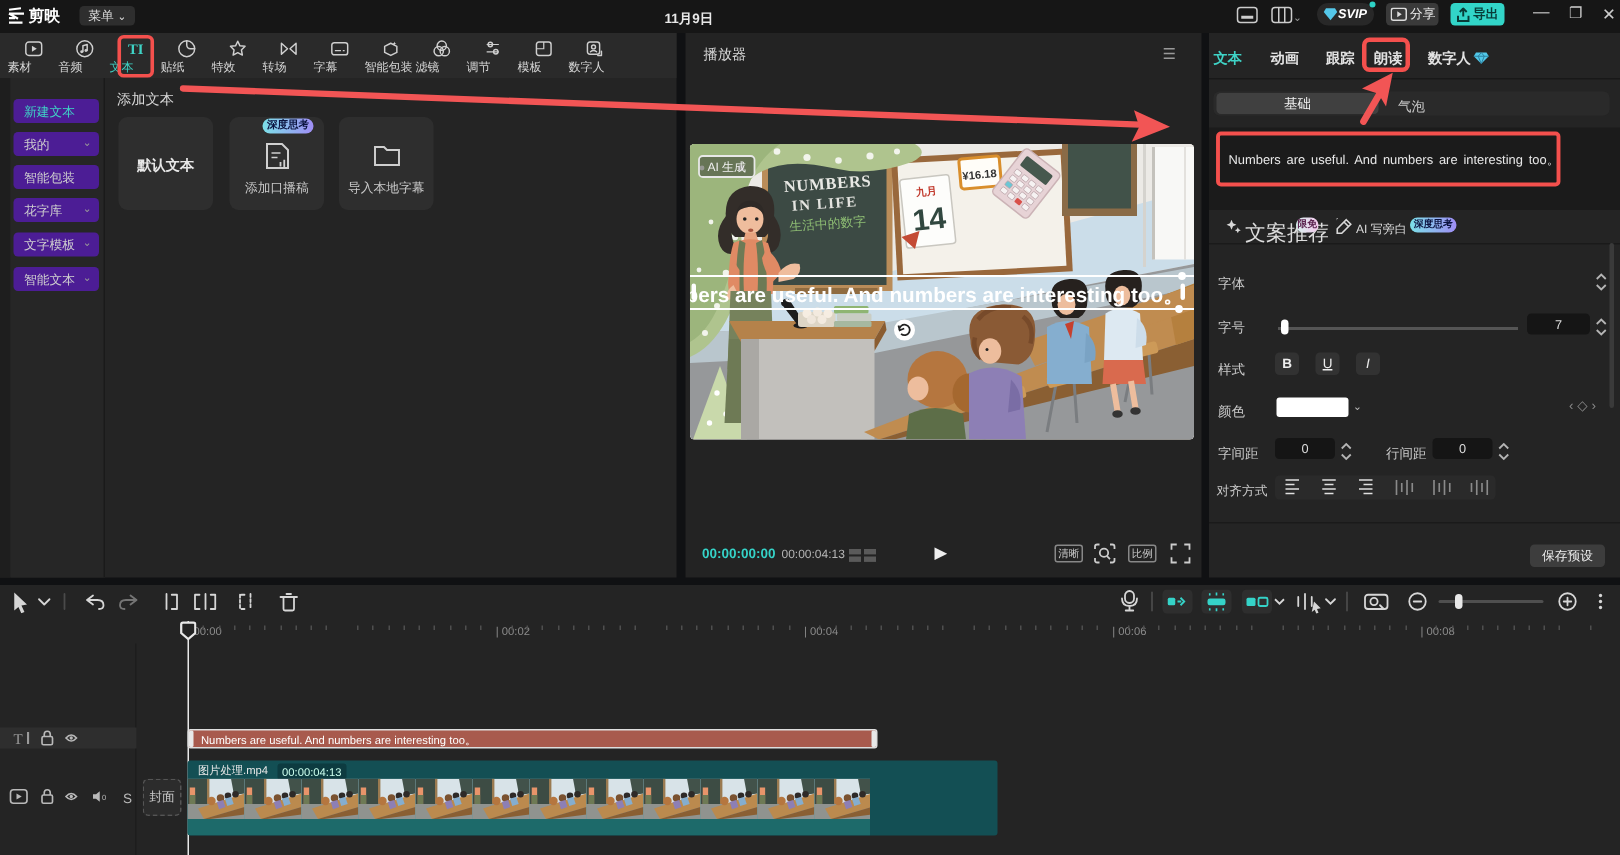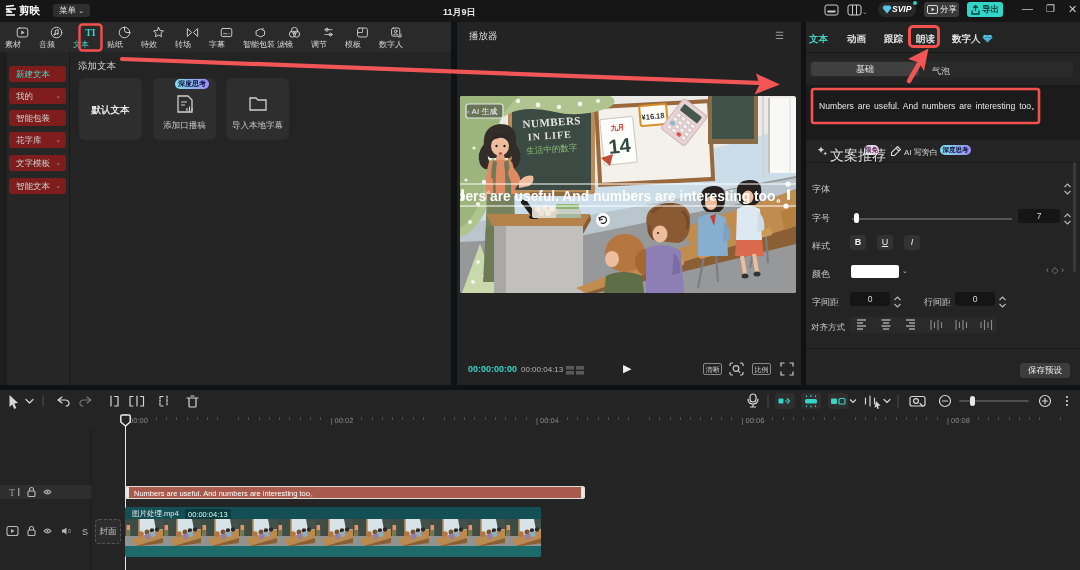--- a/index.html
+++ b/index.html
@@ -18,21 +18,21 @@
 #playerPanel { position:absolute; left:457px; top:22px; width:344px; height:363px; background:#232323; }
 #rightPanel { position:absolute; left:806px; top:22px; width:274px; height:363px; background:#242424; }
 #timeline { position:absolute; left:0; top:390px; width:1080px; height:180px; background:#242424; }
 
 
 .toolItem { position:absolute; top:4px; width:34px; text-align:left; color:#d6d6d6; }
 .toolItem .lb { font-size:8px; margin-top:0px; white-space:nowrap;}
 
 
 #sidebar { position:absolute; left:7px; top:30px; width:63px; height:333px; background:#262626; border-right:1px solid #1a1a1a;}
-.sideBtn { position:absolute; left:2px; width:57px; height:16px; background:#7f1d1d; border-radius:3px; color:#cfcfcf; font-size:8.5px; line-height:16px; padding-left:7px; white-space:nowrap;}
+.sideBtn { position:absolute; left:2px; width:57px; height:16px; background:#4c1d95; border-radius:3px; color:#cfcfcf; font-size:8.5px; line-height:16px; padding-left:7px; white-space:nowrap;}
 .sideBtn .chev { position:absolute; right:5px; top:0; font-size:7px; color:#999;}
 
 .card { position:absolute; background:#2e2e2e; border-radius:6px; }
 
 
 .rlabel { position:absolute; color:#c9c9c9; font-size:9px; }
 .stepper { position:absolute; width:13px; text-align:center;}
 
 
 .thmb { width:38px; height:27px; flex:0 0 38px; }
@@ -700,21 +700,21 @@
       </g>
       <text x="76" y="10" font-size="9" fill="#b9b9b9">S</text>
     </svg>
 
     <div class="abs" style="left:125px;top:96px;width:460px;height:13px;background:#a85a4d;border:1px solid #dedede;border-radius:2px;">
       <div class="abs" style="left:0px;top:0px;width:3px;height:11px;background:#e8e8e8;border-radius:1px;"></div>
       <div class="abs" style="left:455px;top:0px;width:3px;height:11px;background:#e8e8e8;border-radius:1px;"></div>
       <div class="abs" style="left:8px;top:2px;color:#fff;font-size:7.5px;white-space:nowrap;">Numbers are useful. And numbers are interesting too。</div>
     </div>
 
-    <div class="abs" style="left:125px;top:117px;width:416px;height:50px;background:#134f54;border-radius:2px;overflow:hidden;padding-left:16px;">
+    <div class="abs" style="left:125px;top:117px;width:540px;height:50px;background:#134f54;border-radius:2px;overflow:hidden;padding-left:16px;">
       <div class="abs" style="left:7px;top:2px;color:#e8e8e8;font-size:7.5px;">图片处理.mp4</div>
       <div class="abs" style="left:60px;top:1.5px;background:#0d3b40;border-radius:2px;padding:1px 3px;color:#cfe;font-size:7.5px;">00:00:04:13</div>
       <div id="thumbs" class="abs" style="left:0;top:12px;height:27px;width:455px;display:flex;overflow:hidden;">
           <svg class="thmb" viewBox="0 0 38 27" preserveAspectRatio="none">
             <rect width="38" height="27" fill="#d8e3e8"></rect>
             <rect x="0" y="0" width="13" height="17" fill="#3d4c44"></rect>
             <rect x="13" y="0" width="1.6" height="17" fill="#9a7a50"></rect>
             <polygon points="29,0 38,0 38,10 31,11" fill="#42524a"></polygon>
             <rect x="0" y="17" width="38" height="10" fill="#90938f"></rect>
             <path d="M7 20 L38 10 L38 19 L11 27 Z" fill="#bb8a4e"></path>

